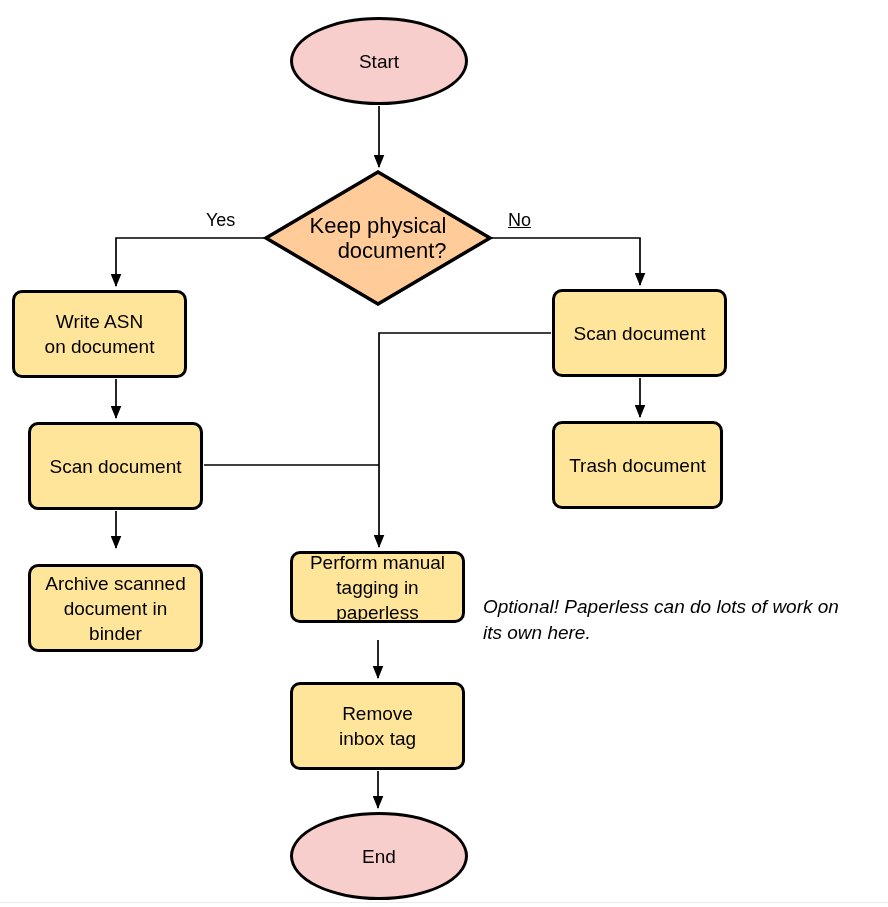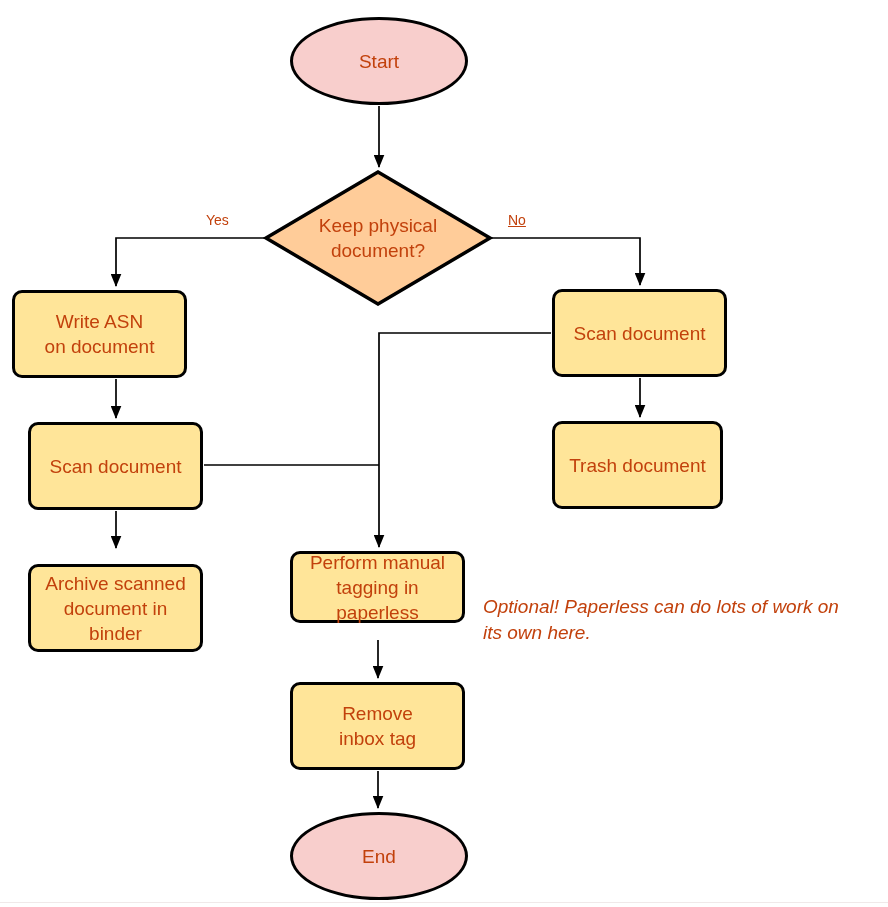--- a/index.html
+++ b/index.html
@@ -2,21 +2,21 @@
 <html><head>
 <meta charset="utf-8">
 <style>
   html, body { margin: 0; padding: 0; background: #ffffff; }
   #canvas {
     position: relative;
     width: 888px;
     height: 907px;
     background: #ffffff;
     font-family: "Liberation Sans", sans-serif;
-    color: #c2410c;
+    color: #000000;
     overflow: hidden;
   }
   #edges {
     position: absolute;
     left: 0; top: 0;
     width: 888px; height: 907px;
     pointer-events: none;
   }
   .node {
     position: absolute;
@@ -42,28 +42,28 @@
     display: flex;
     align-items: center;
     justify-content: center;
   }
   .decision-wrap svg {
     position: absolute;
     left: 0; top: 0;
   }
   .decision-label {
     position: relative;
-    text-align: center;
-    font-size: 19px;
+    text-align: right;
+    font-size: 22px;
     line-height: 25px;
     white-space: pre-line;
   }
   .edge-label {
     position: absolute;
-    font-size: 14px;
+    font-size: 18px;
     line-height: 20px;
   }
   .annotation {
     position: absolute;
     left: 483px;
     top: 594px;
     width: 410px;
     font-size: 19px;
     font-style: italic;
     line-height: 26px;

